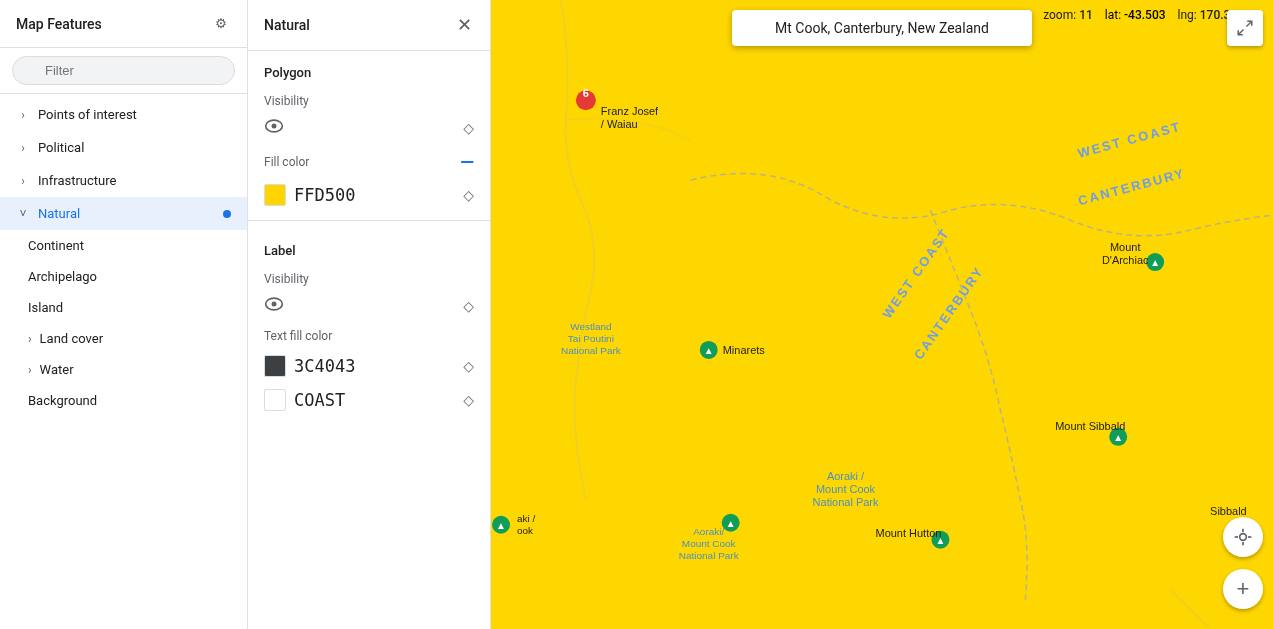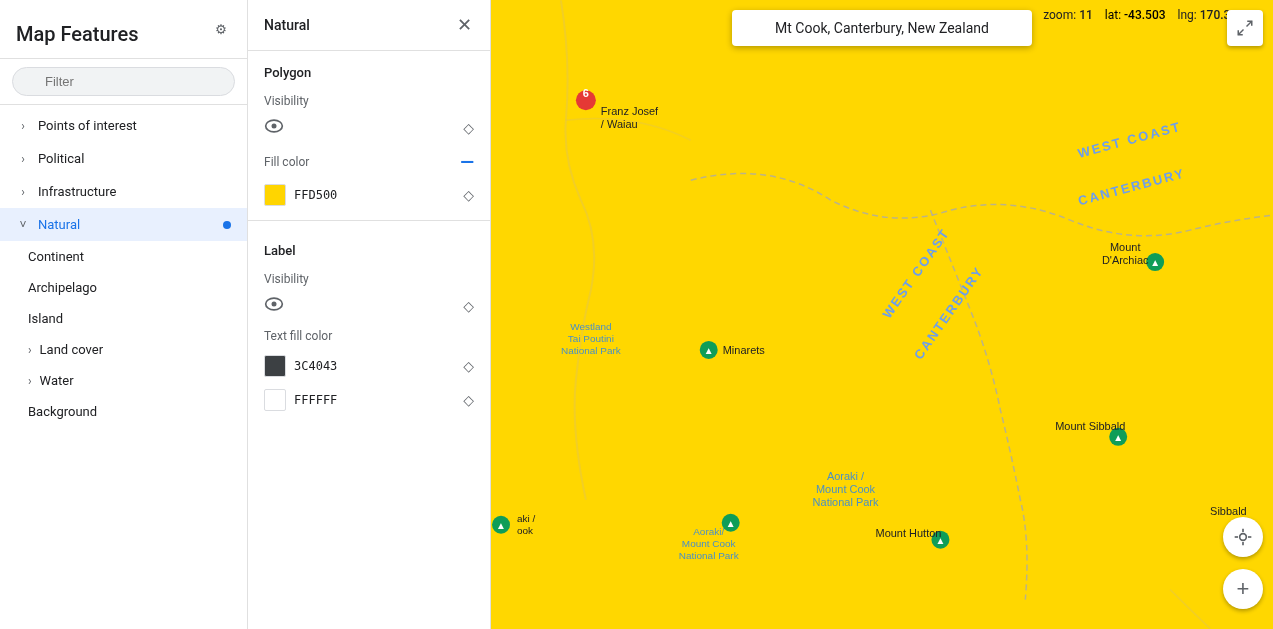--- a/index.html
+++ b/index.html
@@ -17,24 +17,23 @@
       overflow-y: auto;
     }
     .sidebar-header {
       display: flex;
       align-items: center;
       justify-content: space-between;
       padding: 12px 16px;
       border-bottom: 1px solid #e0e0e0;
     }
     .sidebar-header-title {
-      font-size: 20px;
+      font-size: 14px;
       font-weight: 500;
       color: #202124;
-      margin-top: 10px;
     }
     .gear-icon-btn {
       background: none;
       border: none;
       cursor: pointer;
       color: #5f6368;
       padding: 4px;
       display: flex;
       align-items: center;
     }
@@ -184,21 +183,21 @@
     .color-swatch {
       width: 22px;
       height: 22px;
       border-radius: 2px;
       margin-right: 8px;
       border: 1px solid #dadce0;
       cursor: pointer;
       flex-shrink: 0;
     }
     .color-value {
-      font-size: 12px;
+      font-size: 17px;
       color: #202124;
       font-family: monospace;
       flex: 1;
     }
     .minus-icon {
       color: #1a73e8;
       font-size: 18px;
       font-weight: bold;
       cursor: pointer;
       margin-left: 8px;
@@ -432,21 +431,21 @@
     <span class="section-label">Text fill color</span>
   </div>
   <div class="color-row">
     <div class="color-swatch" style="background: #3C4043;"></div>
     <span class="color-value">3C4043</span>
     <span class="diamond-icon">◇</span>
   </div>
 
   <div class="color-row">
     <div class="color-swatch" style="background: #FFFFFF; border: 1px solid #dadce0;"></div>
-    <span class="color-value">FFFFFF</span>
+    <span class="color-value">COAST</span>
     <span class="diamond-icon">◇</span>
   </div>
 
 </div>
 
 <div class="map-area">
 
   <div class="map-topbar">
     <span style="color:#202124;font-size:12px;">
       <span>zoom:</span> <span style="font-weight:500;">11</span>

